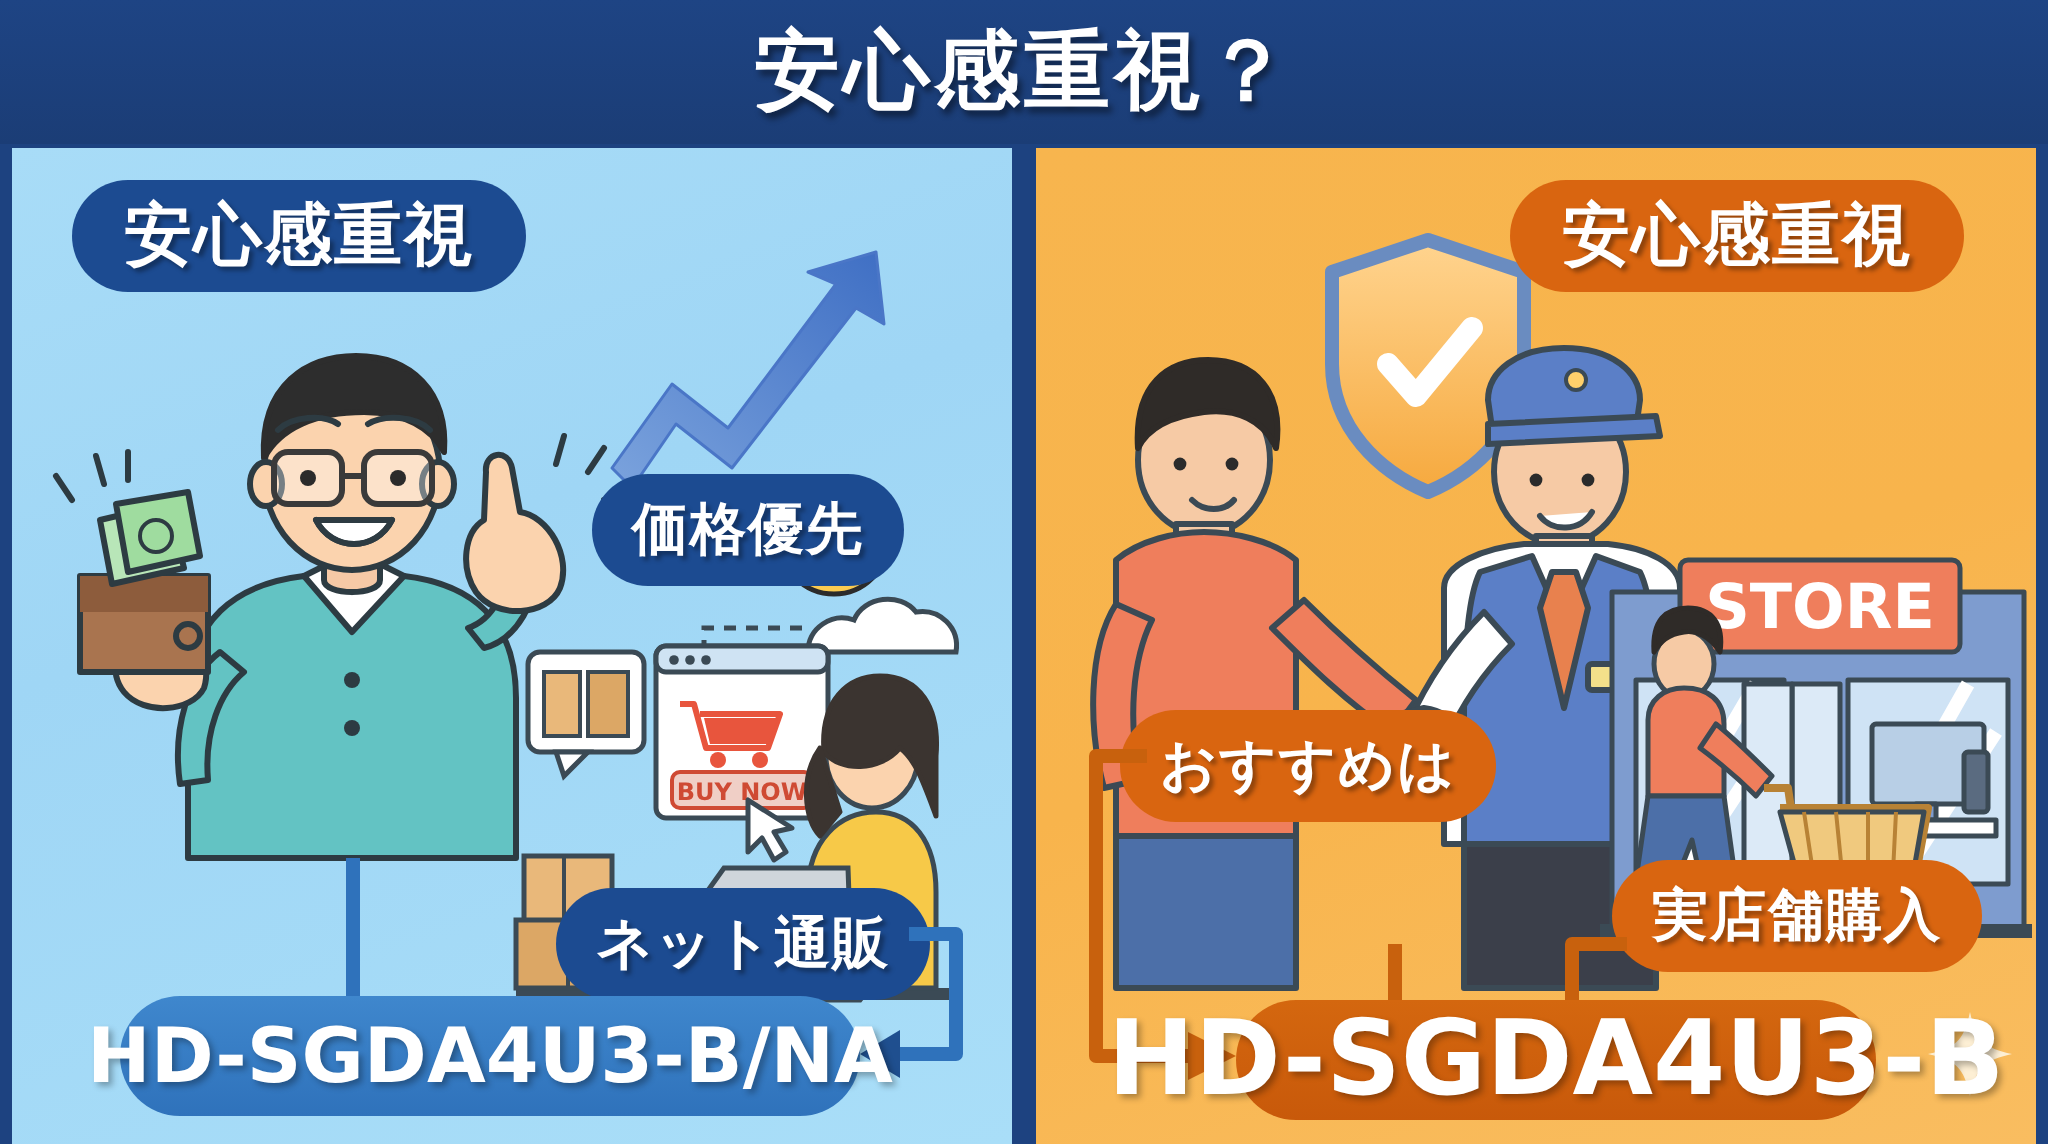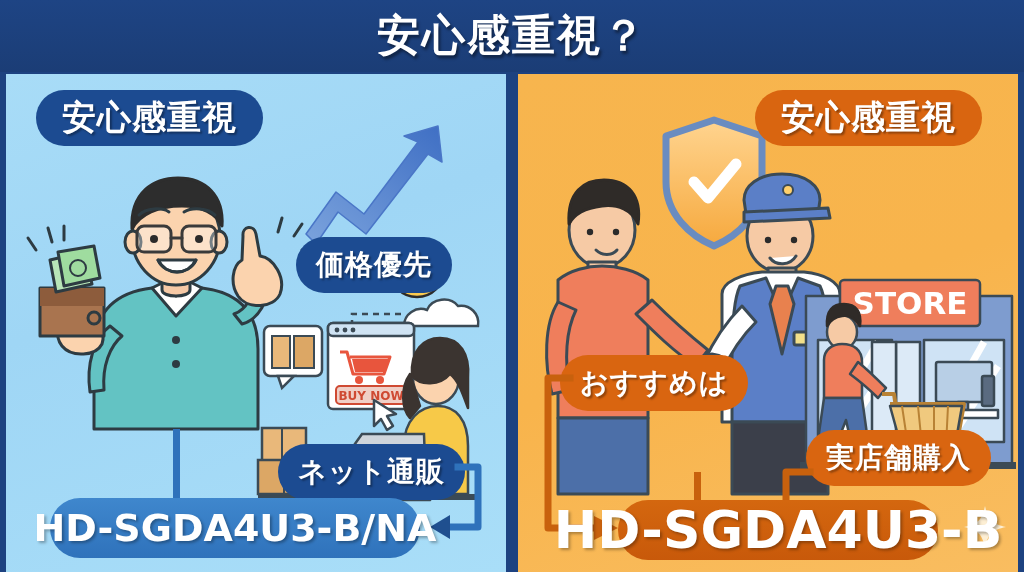--- a/index.html
+++ b/index.html
@@ -248,21 +248,21 @@
 
     <div class="badge badge-blue badge-sub" style="left:290px; top:163px;">価格優先</div>
 
     <div class="badge badge-blue badge-sub" style="left:272px; top:370px;">ネット通販</div>
 
     <svg class="overlay" viewBox="0 0 500 498">
       <path d="M452 393 L472 393 L472 453 L442 453" fill="none" stroke="#2f72bb" stroke-width="7" stroke-linejoin="round" stroke-linecap="square"></path>
       <path d="M444 441 L424 453 L444 465 Z" fill="#1f4f8f"></path>
     </svg>
 
-    <div class="product-pill pill-blue" style="left:44px; top:424px; width:370px; height:60px; font-size:38px;">HD-SGDA4U3-B/NA</div>
+    <div class="product-pill pill-blue" style="left:54px; top:424px; width:370px; height:60px; font-size:38px;">HD-SGDA4U3-B/NA</div>
   </div>
 
   <div class="panel panel-right">
 
     <svg class="overlay" viewBox="0 0 500 498">
       <defs>
         <linearGradient id="shieldFill" x1="0" y1="0" x2="0" y2="1">
           <stop offset="0%" stop-color="#ffd48f"></stop>
           <stop offset="100%" stop-color="#f6a93e"></stop>
         </linearGradient>

